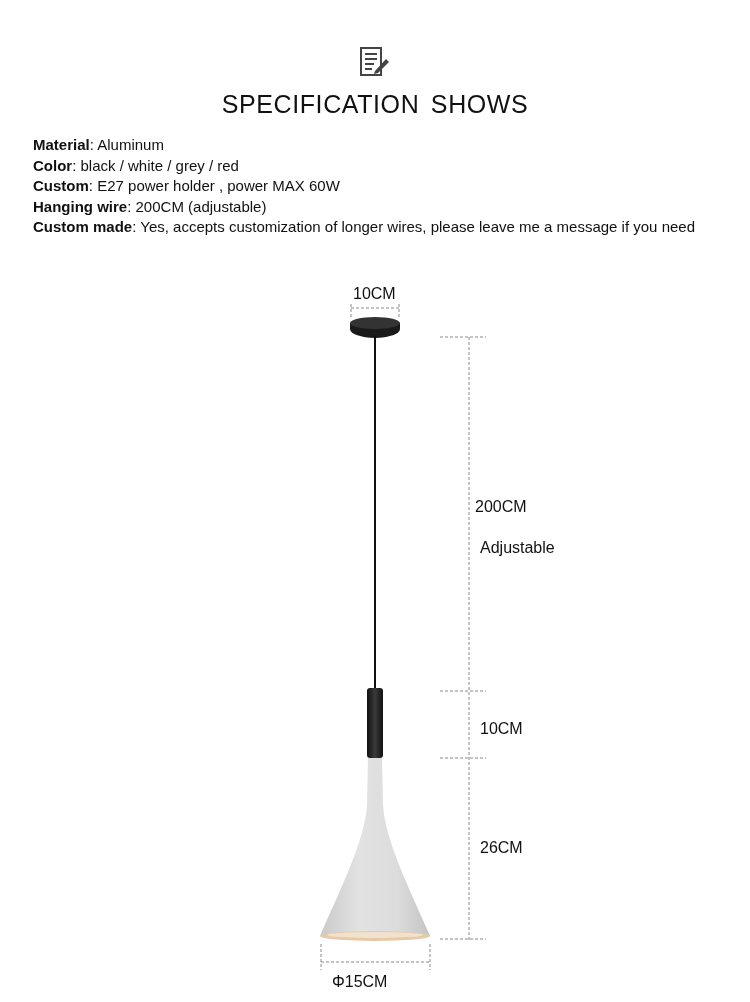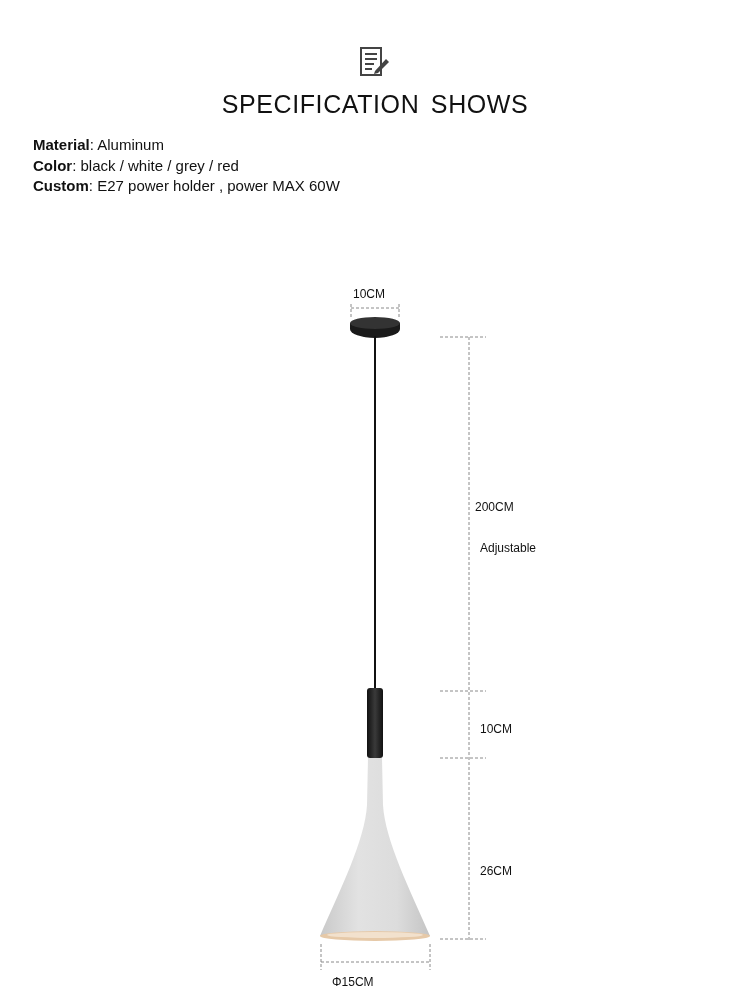--- a/index.html
+++ b/index.html
@@ -4,21 +4,21 @@
 <style>
   html, body { margin: 0; padding: 0; background: #ffffff; }
   body { width: 750px; height: 1002px; position: relative; overflow: hidden;
          font-family: "Liberation Sans", sans-serif; color: #111; }
   .abs { position: absolute; }
   .title { left: 0; width: 750px; top: 90px; text-align: center; font-size: 25px;
            letter-spacing: 0.6px; color: #111; word-spacing: 4px; }
   .spec-list { left: 33px; top: 135px; font-size: 15px; line-height: 20.5px; color: #111; white-space: nowrap; }
   .spec-row { display: block; }
   .spec-key { font-weight: bold; }
-  .dim-label { font-size: 12px; color: #111; line-height: 18px; white-space: nowrap; }
+  .dim-label { font-size: 16px; color: #111; line-height: 18px; white-space: nowrap; }
   svg { position: absolute; left: 0; top: 0; }
 </style>
 </head>
 <body>
 
 <div class="abs" style="left:358px; top:46px; width:34px; height:32px;">
   <svg width="34" height="32" viewBox="0 0 34 32" style="position:static">
     <rect x="3" y="2" width="20" height="27" fill="none" stroke="#444" stroke-width="2"></rect>
     <line x1="7" y1="8" x2="19" y2="8" stroke="#444" stroke-width="2"></line>
     <line x1="7" y1="13" x2="19" y2="13" stroke="#444" stroke-width="2"></line>
@@ -27,20 +27,22 @@
     <path d="M17 25 L28 13 L31 16 L20 27 L16 28 Z" fill="#444"></path>
   </svg>
 </div>
 
 <div class="abs title">SPECIFICATION  SHOWS</div>
 
 <div class="abs spec-list">
   <div class="spec-row"><span class="spec-key">Material</span><span>: Aluminum</span></div>
   <div class="spec-row"><span class="spec-key">Color</span><span>: black / white / grey / red</span></div>
   <div class="spec-row"><span class="spec-key">Custom</span><span>: E27 power holder , power MAX 60W</span></div>
+  <div class="spec-row"><span class="spec-key">Hanging wire</span><span>: 200CM (adjustable)</span></div>
+  <div class="spec-row"><span class="spec-key">Custom made</span><span>: Yes, accepts customization of longer wires, please leave me a message if you need</span></div>
 </div>
 
 <svg width="750" height="1002" viewBox="0 0 750 1002">
   <defs>
     <linearGradient id="shadeGrad" x1="0" y1="0" x2="1" y2="0">
       <stop offset="0" stop-color="#c9c9c9"></stop>
       <stop offset="0.35" stop-color="#e2e2e2"></stop>
       <stop offset="0.7" stop-color="#dcdcdc"></stop>
       <stop offset="1" stop-color="#c4c4c4"></stop>
     </linearGradient>
@@ -81,14 +83,14 @@
     <line x1="321" y1="944" x2="321" y2="970"></line>
     <line x1="430" y1="944" x2="430" y2="970"></line>
     <line x1="321" y1="962" x2="430" y2="962"></line>
   </g>
 </svg>
 
 <div class="abs dim-label" style="left:353px; top:285px;">10CM</div>
 <div class="abs dim-label" style="left:475px; top:498px;">200CM</div>
 <div class="abs dim-label" style="left:480px; top:539px;">Adjustable</div>
 <div class="abs dim-label" style="left:480px; top:720px;">10CM</div>
-<div class="abs dim-label" style="left:480px; top:862px;">26CM</div>
+<div class="abs dim-label" style="left:480px; top:839px;">26CM</div>
 <div class="abs dim-label" style="left:332px; top:973px;">Φ15CM</div>
 
 </body></html>

